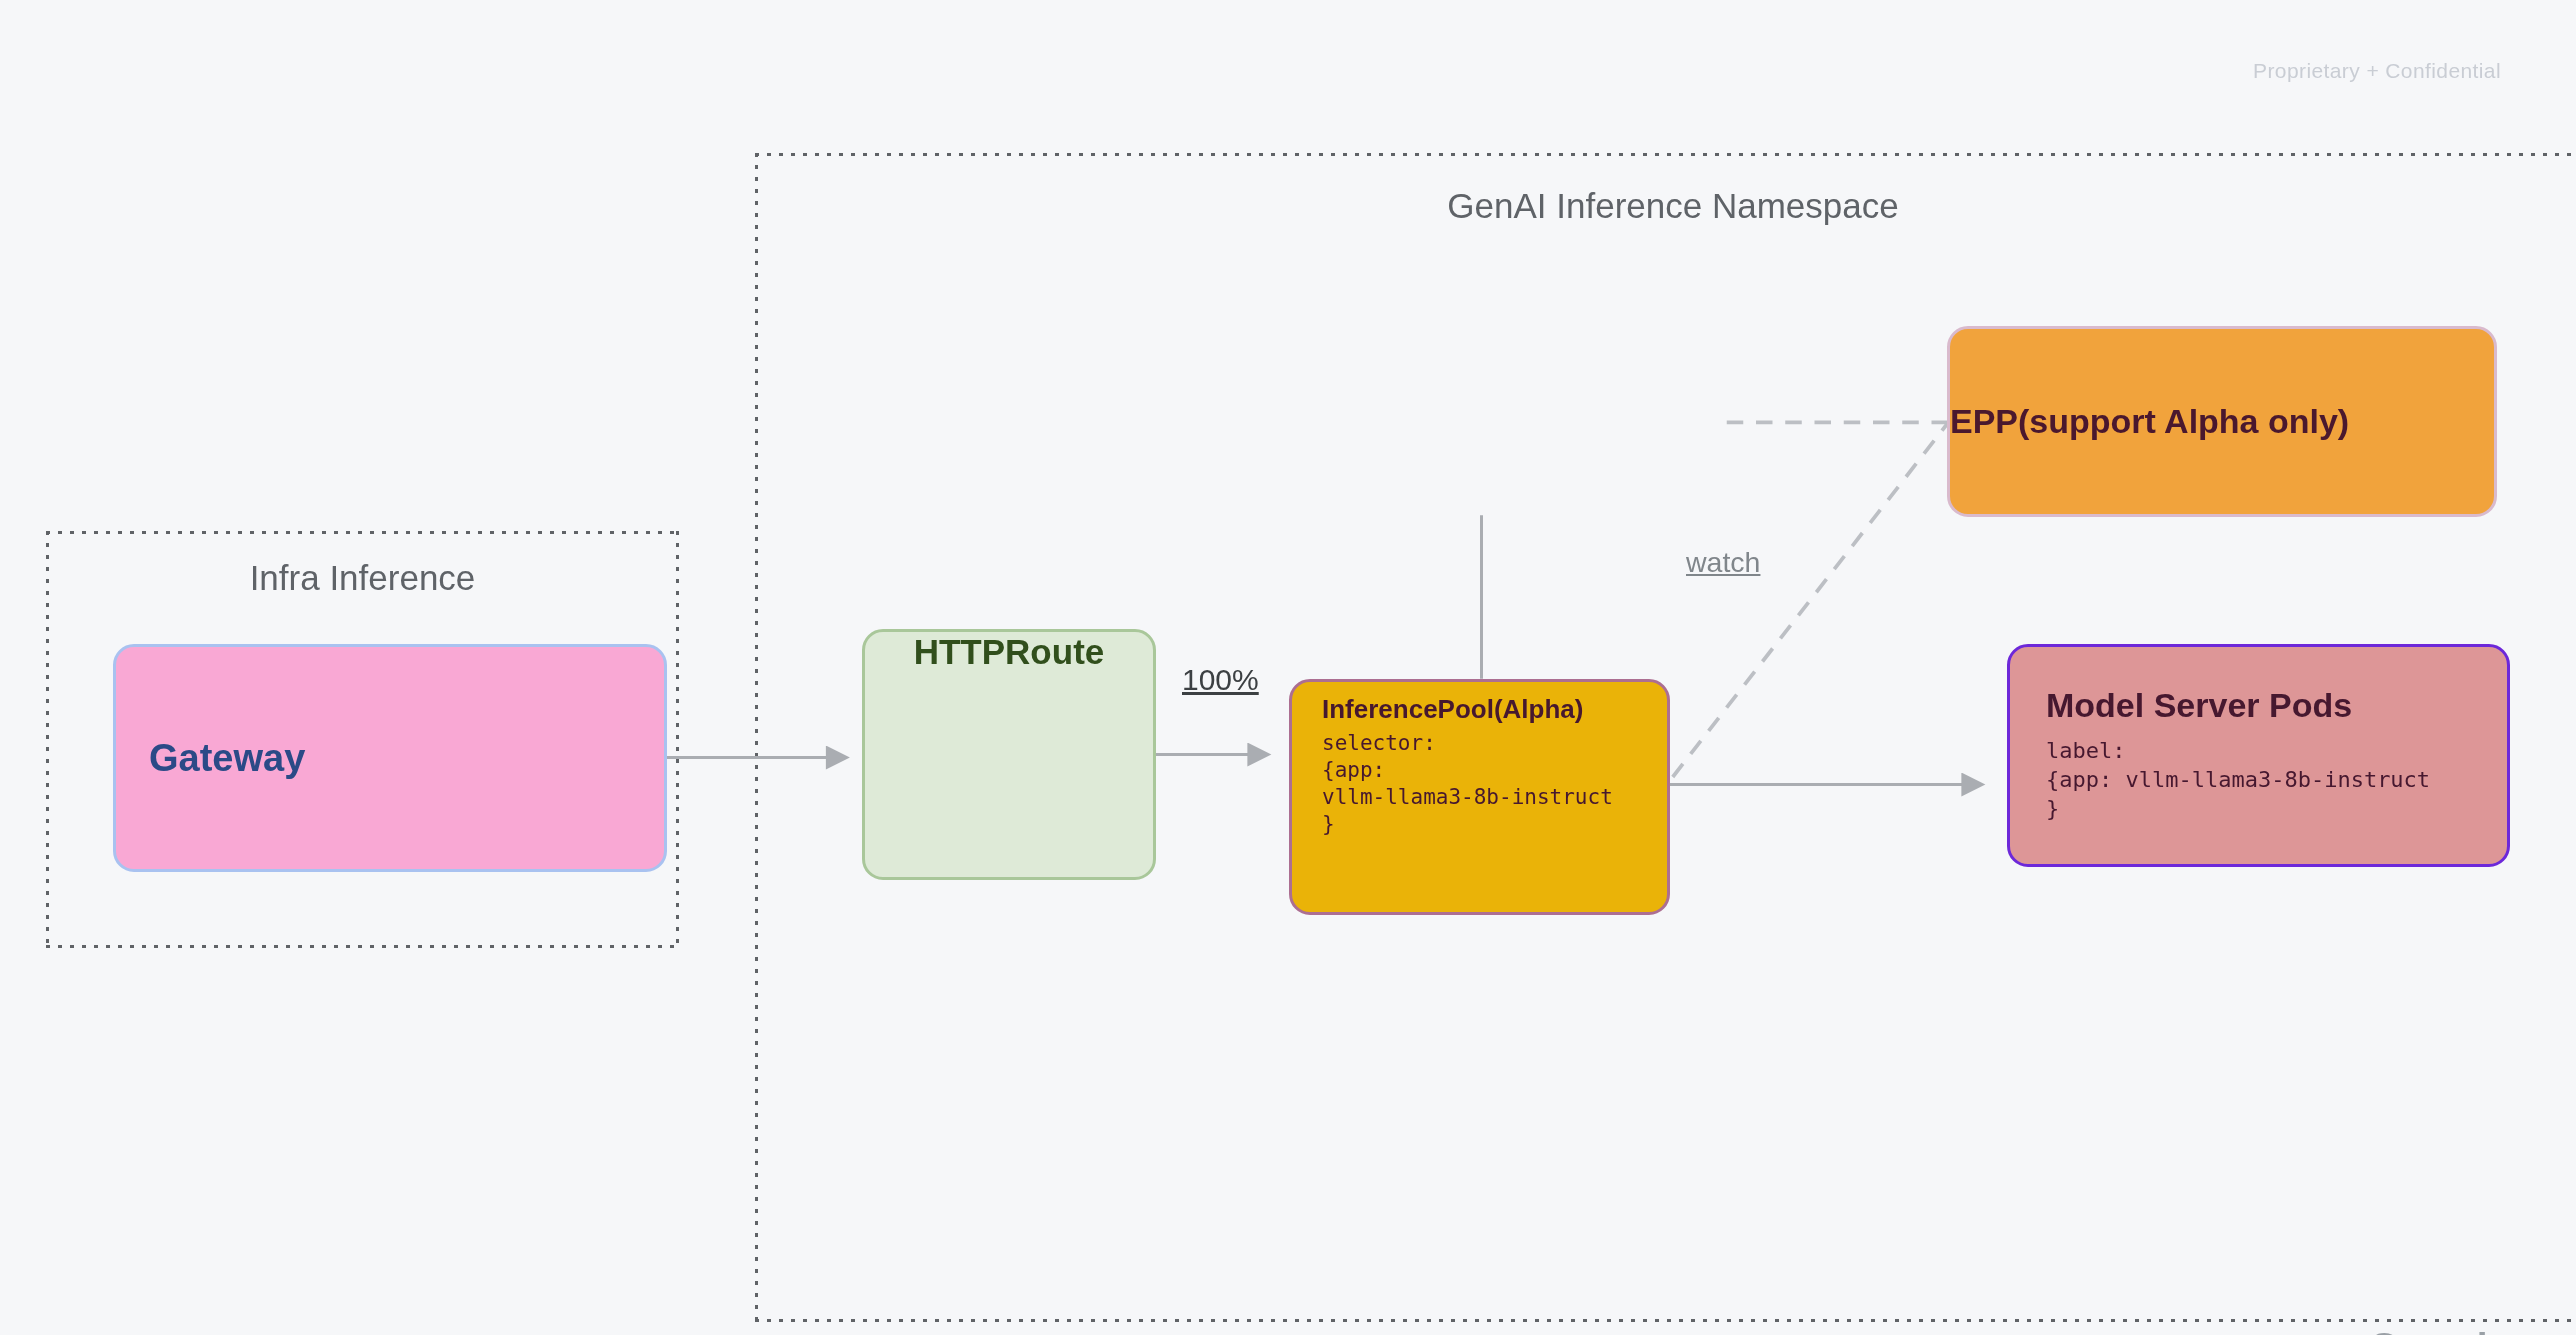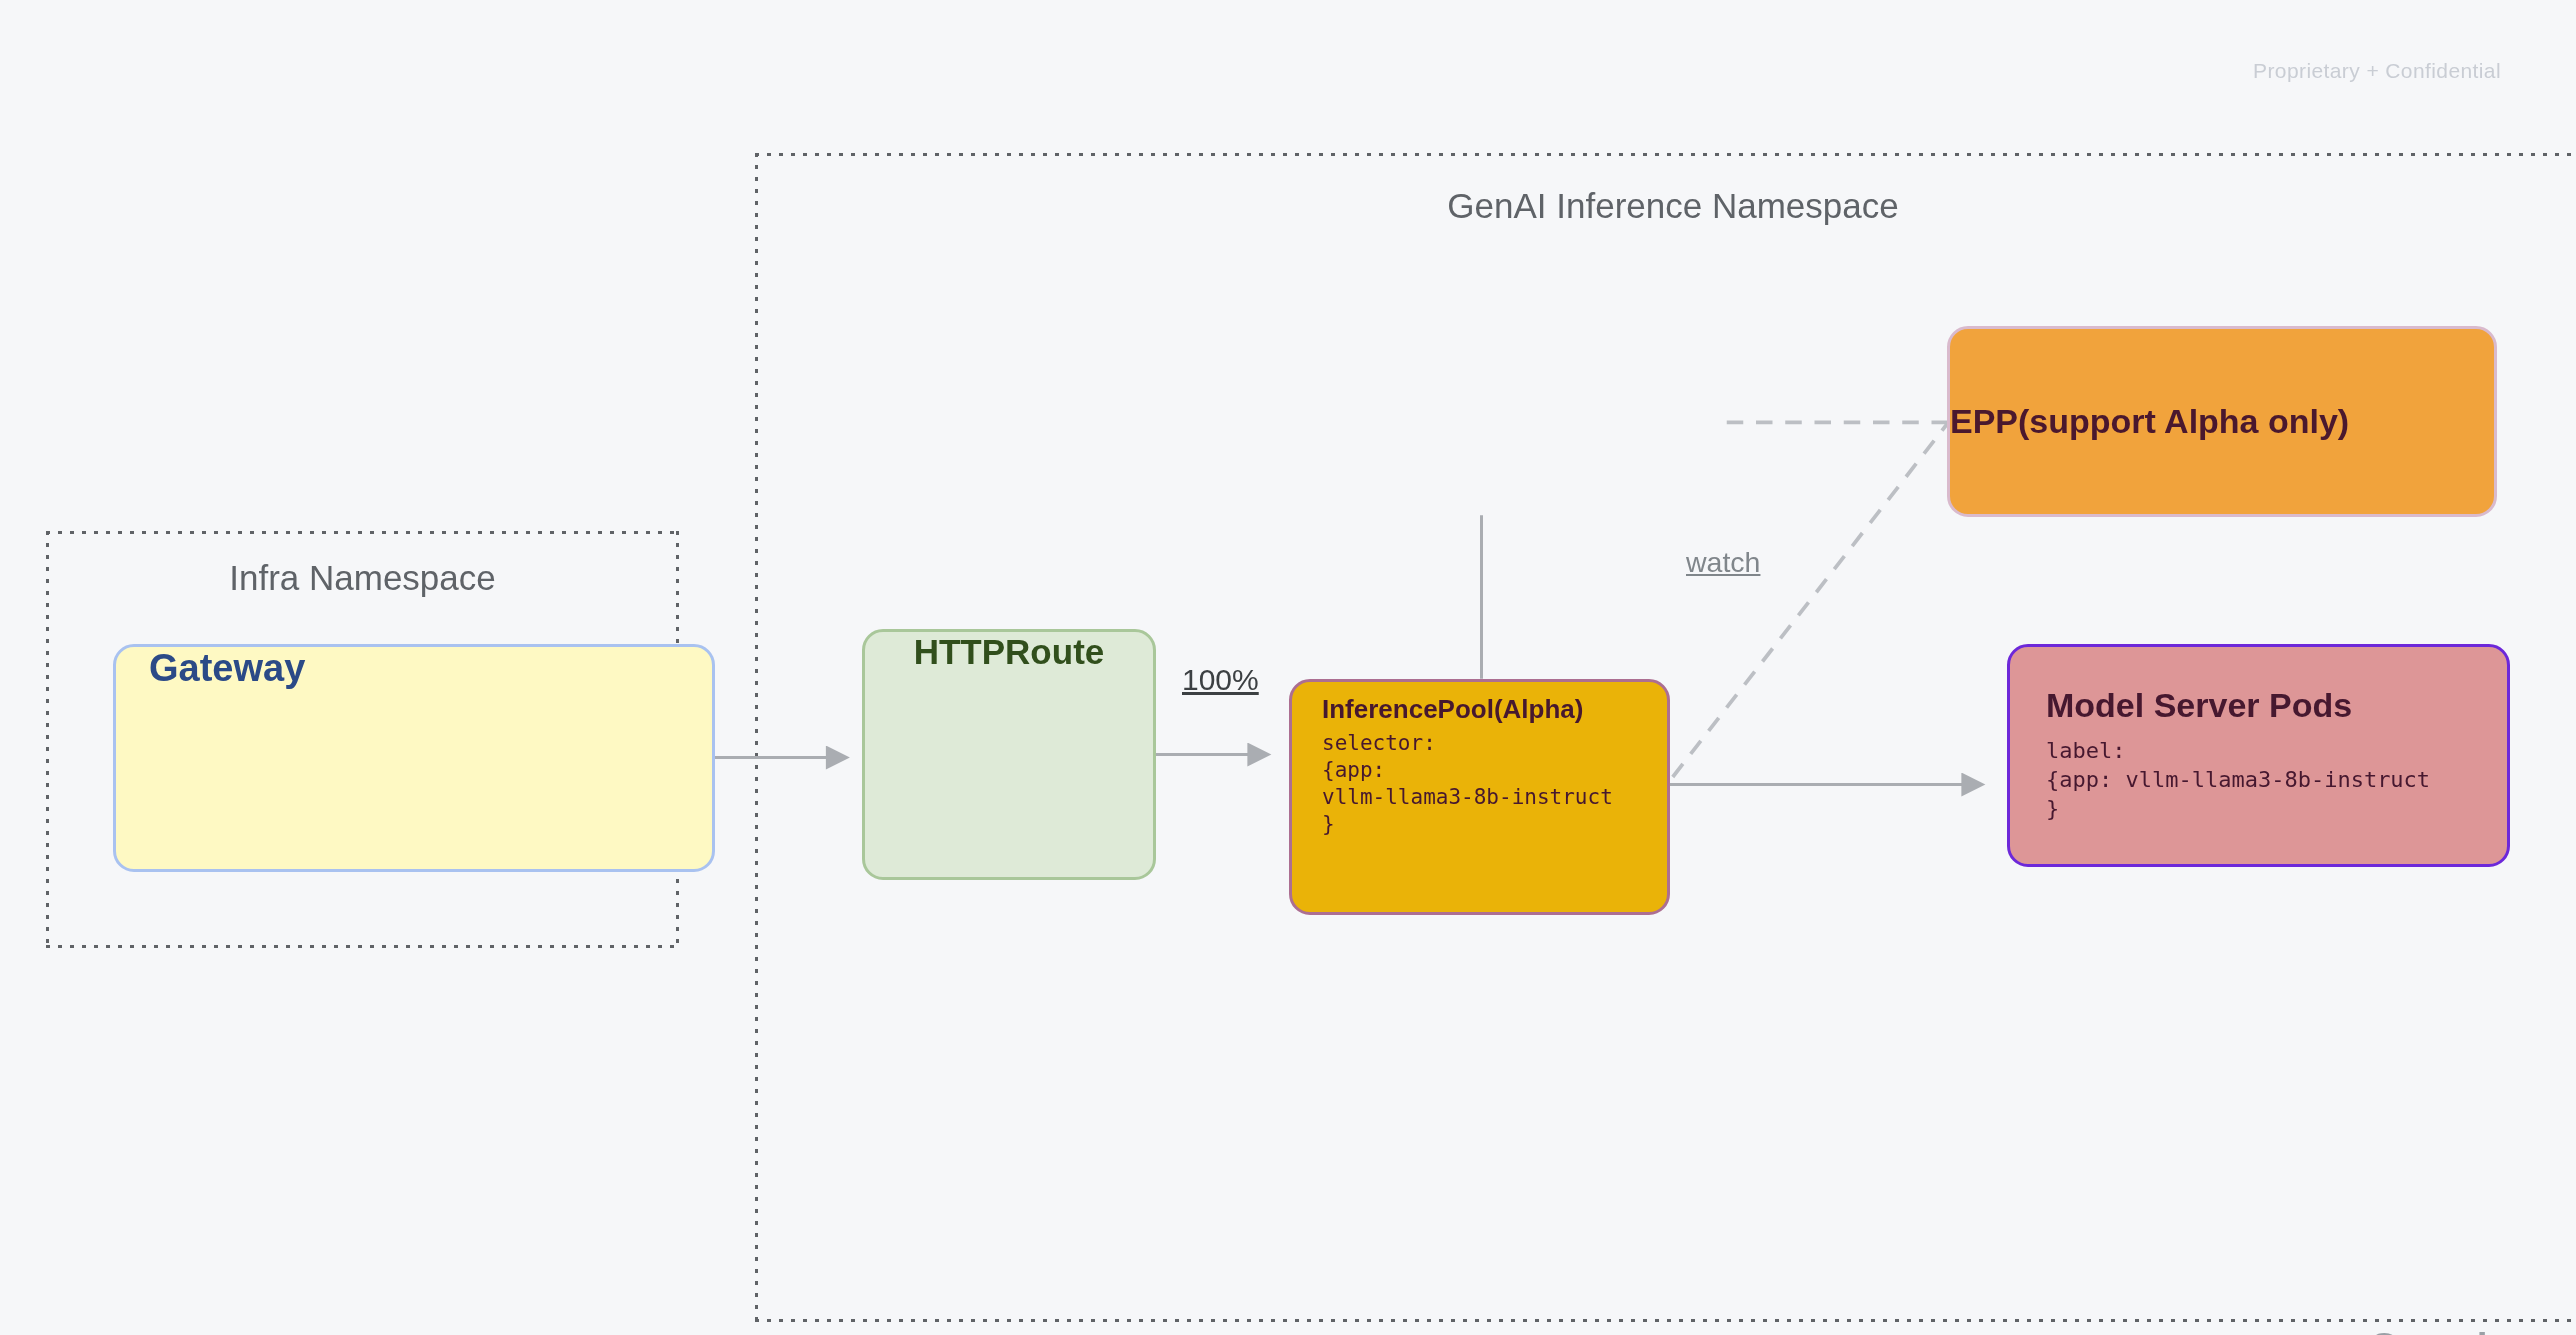--- a/index.html
+++ b/index.html
@@ -65,24 +65,24 @@
     border-radius: 21px;
     box-sizing: border-box;
   }
   .node .title { font-weight: bold; white-space: nowrap; }
   .node .code {
     font-family: "DejaVu Sans Mono", "Liberation Mono", monospace;
     white-space: nowrap;
   }
 
   .node-gateway {
-    left: 113px; top: 644px; width: 602px; height: 228px;
-    background: #fef9c3;
+    left: 113px; top: 644px; width: 554px; height: 228px;
+    background: #f9a8d4;
     border: 3px solid #a9c2f0;
-    display: flex; 
+    display: flex; align-items: center;
   }
   .node-gateway .title {
     color: #2b4a87; font-size: 38px; padding-left: 33px;
   }
 
   .node-httproute {
     left: 862px; top: 629px; width: 294px; height: 251px;
     background: #deead7;
     border: 3px solid #a9c79a;
     display: flex; align-items: flex-start; justify-content: center;
@@ -157,21 +157,21 @@
     <div class="dotedge h bottom"></div>
     <div class="dotedge v left"></div>
     <div class="ns-title">GenAI Inference Namespace</div>
   </div>
 
   <div class="dotbox infra-box">
     <div class="dotedge h top"></div>
     <div class="dotedge h bottom"></div>
     <div class="dotedge v left"></div>
     <div class="dotedge v right"></div>
-    <div class="ns-title">Infra Namespace</div>
+    <div class="ns-title">Infra Inference</div>
   </div>
 
   <svg class="connectors" viewBox="0 0 3434 1780">
     <defs>
       <marker id="arrow" viewBox="0 0 10 10" refX="8.5" refY="5" markerWidth="9" markerHeight="8" orient="auto-start-reverse">
         <path d="M0,0 L10,5 L0,10 z" fill="#aaadb2"></path>
       </marker>
     </defs>
     <line x1="888" y1="1010" x2="1128" y2="1010" stroke="#aaadb2" stroke-width="4" marker-end="url(#arrow)"></line>
     <line x1="1541" y1="1006" x2="1690" y2="1006" stroke="#aaadb2" stroke-width="4" marker-end="url(#arrow)"></line>

